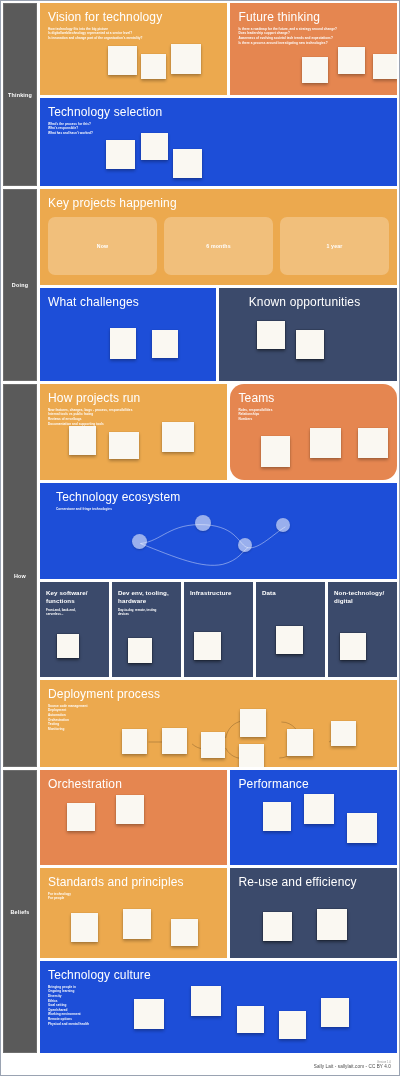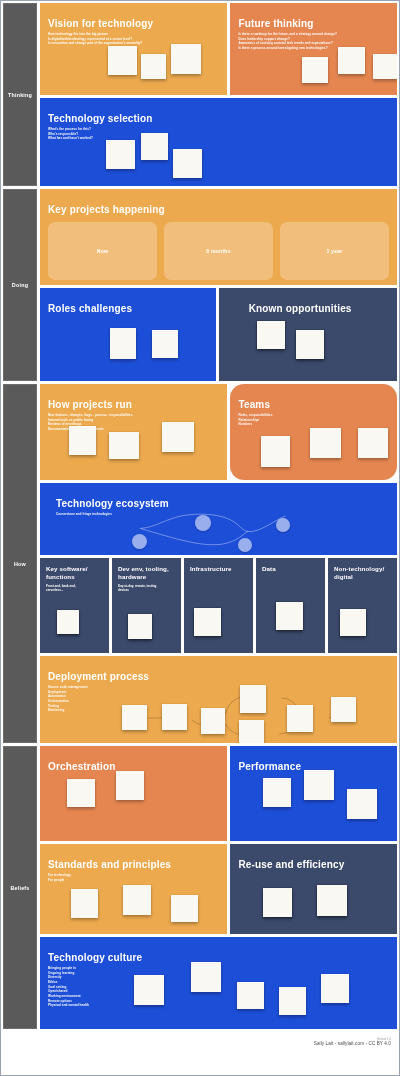--- a/index.html
+++ b/index.html
@@ -21,22 +21,22 @@
     display:flex; align-items:center; justify-content:center;
     color:#ffffff; font-weight:bold; font-size:5.4px;
     letter-spacing:.2px; writing-mode:horizontal-tb;
   }
   .lane-body { flex:1; display:flex; flex-direction:column; gap:3px; min-width:0; }
   .row { display:flex; gap:3px; min-width:0; }
 
   
   .panel { position:relative; overflow:hidden; min-width:0; padding:7px 8px 6px 8px; }
   .panel h2 {
-    color:#ffffff; font-size:10px; font-weight:bold;
-    letter-spacing:.15px; line-height:1.22; margin-bottom:2px;margin-top:8px;
+    color:#ffffff; font-size:12px; font-weight:normal;
+    letter-spacing:.15px; line-height:1.22; margin-bottom:2px;
   }
   .panel .sub {
     color:#ffffff; font-size:3.1px; line-height:1.5; font-weight:bold;
     letter-spacing:.05px; opacity:.97;
   }
   .sub div { white-space:nowrap; overflow:hidden; }
 
   .c-amber  { background:#eca94e; }
   .c-orange { background:#e58650; }
   .c-red    { background:#1d4ed8; }
@@ -154,21 +154,21 @@
         <h2>Key projects happening</h2>
         <div class="timeboxes">
           <div class="timebox">Now</div>
           <div class="timebox">6 months</div>
           <div class="timebox">1 year</div>
         </div>
       </div>
 
       <div class="row" style="height:93px;">
         <div class="panel c-red" style="flex:1.48;">
-          <h2>Roles challenges</h2>
+          <h2>What challenges</h2>
           <div class="notes">
             <div class="note" style="left:70px;top:40px;width:26px;height:31px;"></div>
             <div class="note" style="left:112px;top:42px;width:26px;height:28px;"></div>
           </div>
         </div>
         <div class="panel c-navy" style="flex:1.30;padding-left:30px;">
           <h2>Known opportunities</h2>
           <div class="notes">
             <div class="note onnavy" style="left:38px;top:33px;width:28px;height:28px;"></div>
             <div class="note onnavy" style="left:77px;top:42px;width:28px;height:29px;"></div>
@@ -205,21 +205,21 @@
             <div>Numbers</div>
           </div>
           <div class="notes">
             <div class="note" style="left:31px;top:52px;width:29px;height:31px;"></div>
             <div class="note" style="left:80px;top:44px;width:31px;height:30px;"></div>
             <div class="note" style="left:128px;top:44px;width:30px;height:30px;"></div>
           </div>
         </div>
       </div>
 
-      <div class="panel c-red" style="height:72px;padding-left:16px;">
+      <div class="panel c-red" style="height:96px;padding-left:16px;">
         <h2>Technology ecosystem</h2>
         <div class="sub">
           <div>Cornerstone and fringe technologies</div>
         </div>
         <div class="diagram">
           <svg width="100%" height="100%" viewBox="0 0 352 92" preserveAspectRatio="none">
             <path d="M99,58 C120,56 128,38 163,40 C195,42 196,60 205,62 C216,64 231,48 242,42" fill="none" stroke="rgba(255,255,255,.45)" stroke-width="0.9"></path>
             <path d="M99,58 C135,72 160,82 180,78 C196,74 199,66 205,62" fill="none" stroke="rgba(255,255,255,.45)" stroke-width="0.9"></path>
           </svg>
           <div class="eco-node" style="left:92px;top:51px;width:15px;height:15px;"></div>

